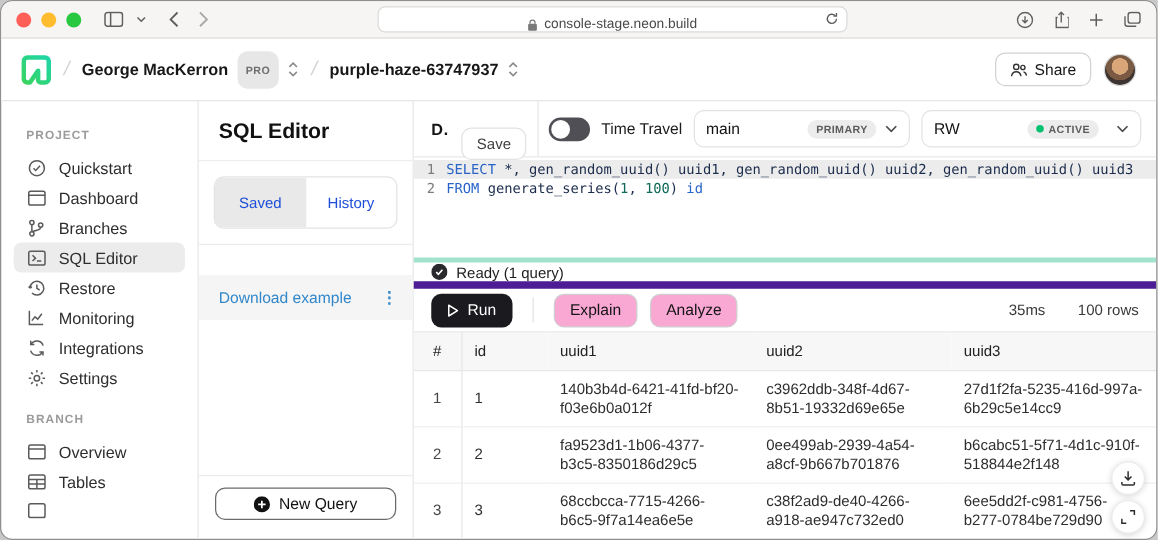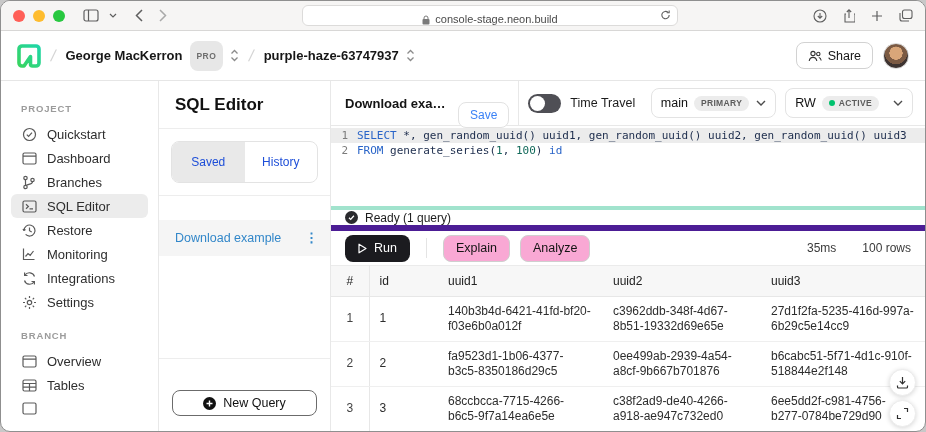--- a/index.html
+++ b/index.html
@@ -37,35 +37,35 @@
   .panel { width:173px; flex:none; border-left:1px solid #e8e8e8; border-right:1px solid #e8e8e8; display:flex; flex-direction:column; }
   .panel-title { font-size:17px; font-weight:700; color:#111; padding:14px 16px 13px; border-bottom:1px solid #ededed; }
   .tabs-wrap { padding:12px 12px; border-bottom:1px solid #ededed; }
   .seg { display:flex; border:1px solid #e3e3e3; border-radius:8px; overflow:hidden; background:#fff; }
   .seg-item { flex:1; text-align:center; font-size:12px; color:#1d4ed8; padding:13px 0; cursor:pointer; }
   .seg-item.on { background:#e9e9e9; font-weight:500; }
   .query-list { margin-top:24px; }
   .query-row { background:#f5f5f5; display:flex; align-items:center; justify-content:space-between; padding:11px 12px 11px 16px; cursor:pointer; }
   .query-row .qname { color:#3287c9; font-size:12.5px; font-weight:500; }
   .kebab { color:#3287c9; font-size:13px; font-weight:700; letter-spacing:0; line-height:.45; text-align:center; }
-  .panel-bottom { margin-top:auto; border-top:1px solid #ededed; padding:31px 13px 16px; }
+  .panel-bottom { margin-top:auto; border-top:1px solid #ededed; padding:9px 13px 16px; }
   .newquery-btn { width:100%; display:flex; align-items:center; justify-content:center; gap:7px; border:1px solid #6b6b6b; border-radius:8px; background:#fff; height:26px; font-size:12.5px; font-weight:500; color:#111; cursor:pointer; }
 
   
   .editor { flex:1; display:flex; flex-direction:column; min-width:0; position:relative; }
   .ed-head { height:45px; border-bottom:1px solid #e8e8e8; display:flex; align-items:center; padding:0 12px 0 14px; gap:9px; white-space:nowrap; }
   .ed-title { font-size:13px; font-weight:600; color:#141414; max-width:104px; overflow:hidden; text-overflow:ellipsis; }
-  .save-btn { border:1px solid #e2e2e2; border-radius:8px; background:#fff; color:#3b82f6; font-size:12px; padding:5px 11px;margin-top:24px; }
+  .save-btn { border:1px solid #e2e2e2; border-radius:8px; background:#fff; color:#404040; font-size:12px; padding:5px 11px;margin-top:24px; }
   .vdiv { width:1px; align-self:stretch; background:#e8e8e8; }
   .toggle { width:33px; height:19px; border-radius:10px; background:#4f4f55; position:relative; flex:none; cursor:pointer; }
   .toggle .knob { position:absolute; left:2px; top:2px; width:15px; height:15px; border-radius:50%; background:#fff; }
   .tt-label { font-size:12.5px; color:#1c1c1c; font-weight:500; }
   .select { display:flex; align-items:center; gap:6px; border:1px solid #e3e3e3; border-radius:8px; height:30px; padding:0 9px; font-size:12.5px; font-weight:500; color:#111; background:#fff; cursor:pointer; }
   .select.first { margin-left:auto; }
-  .pill { background:#ececec; color:#5c5c5c; font-size:8.5px; font-weight:700; letter-spacing:.04em; padding:2.5px 7px; border-radius:8px; display:flex; align-items:center; gap:4px; }
+  .pill { background:#ececec; color:#5c5c5c; font-size:8.5px; font-weight:700; letter-spacing:.04em; padding:2.5px 7px; border-radius:8px; display:flex; align-items:center; gap:4px;margin-left:48px; }
   .dot { width:6px; height:6px; border-radius:50%; background:#00c26e; }
   .chev { color:#4c4c4c; margin-left:1px; }
 
   .code { height:92px; font-family:"DejaVu Sans Mono", monospace; font-size:11px; line-height:15px; color:#1c2c4c; padding-top:2px; overflow:hidden; }
   .cline { display:flex; }
   .cline.active { background:#ececec; }
   .lno { width:26px; flex:none; text-align:right; padding-right:9px; color:#7c7c7c; }
   .kw { color:#2964c8; }
   .num { color:#11695a; }
   .idt { color:#2964c8; }

